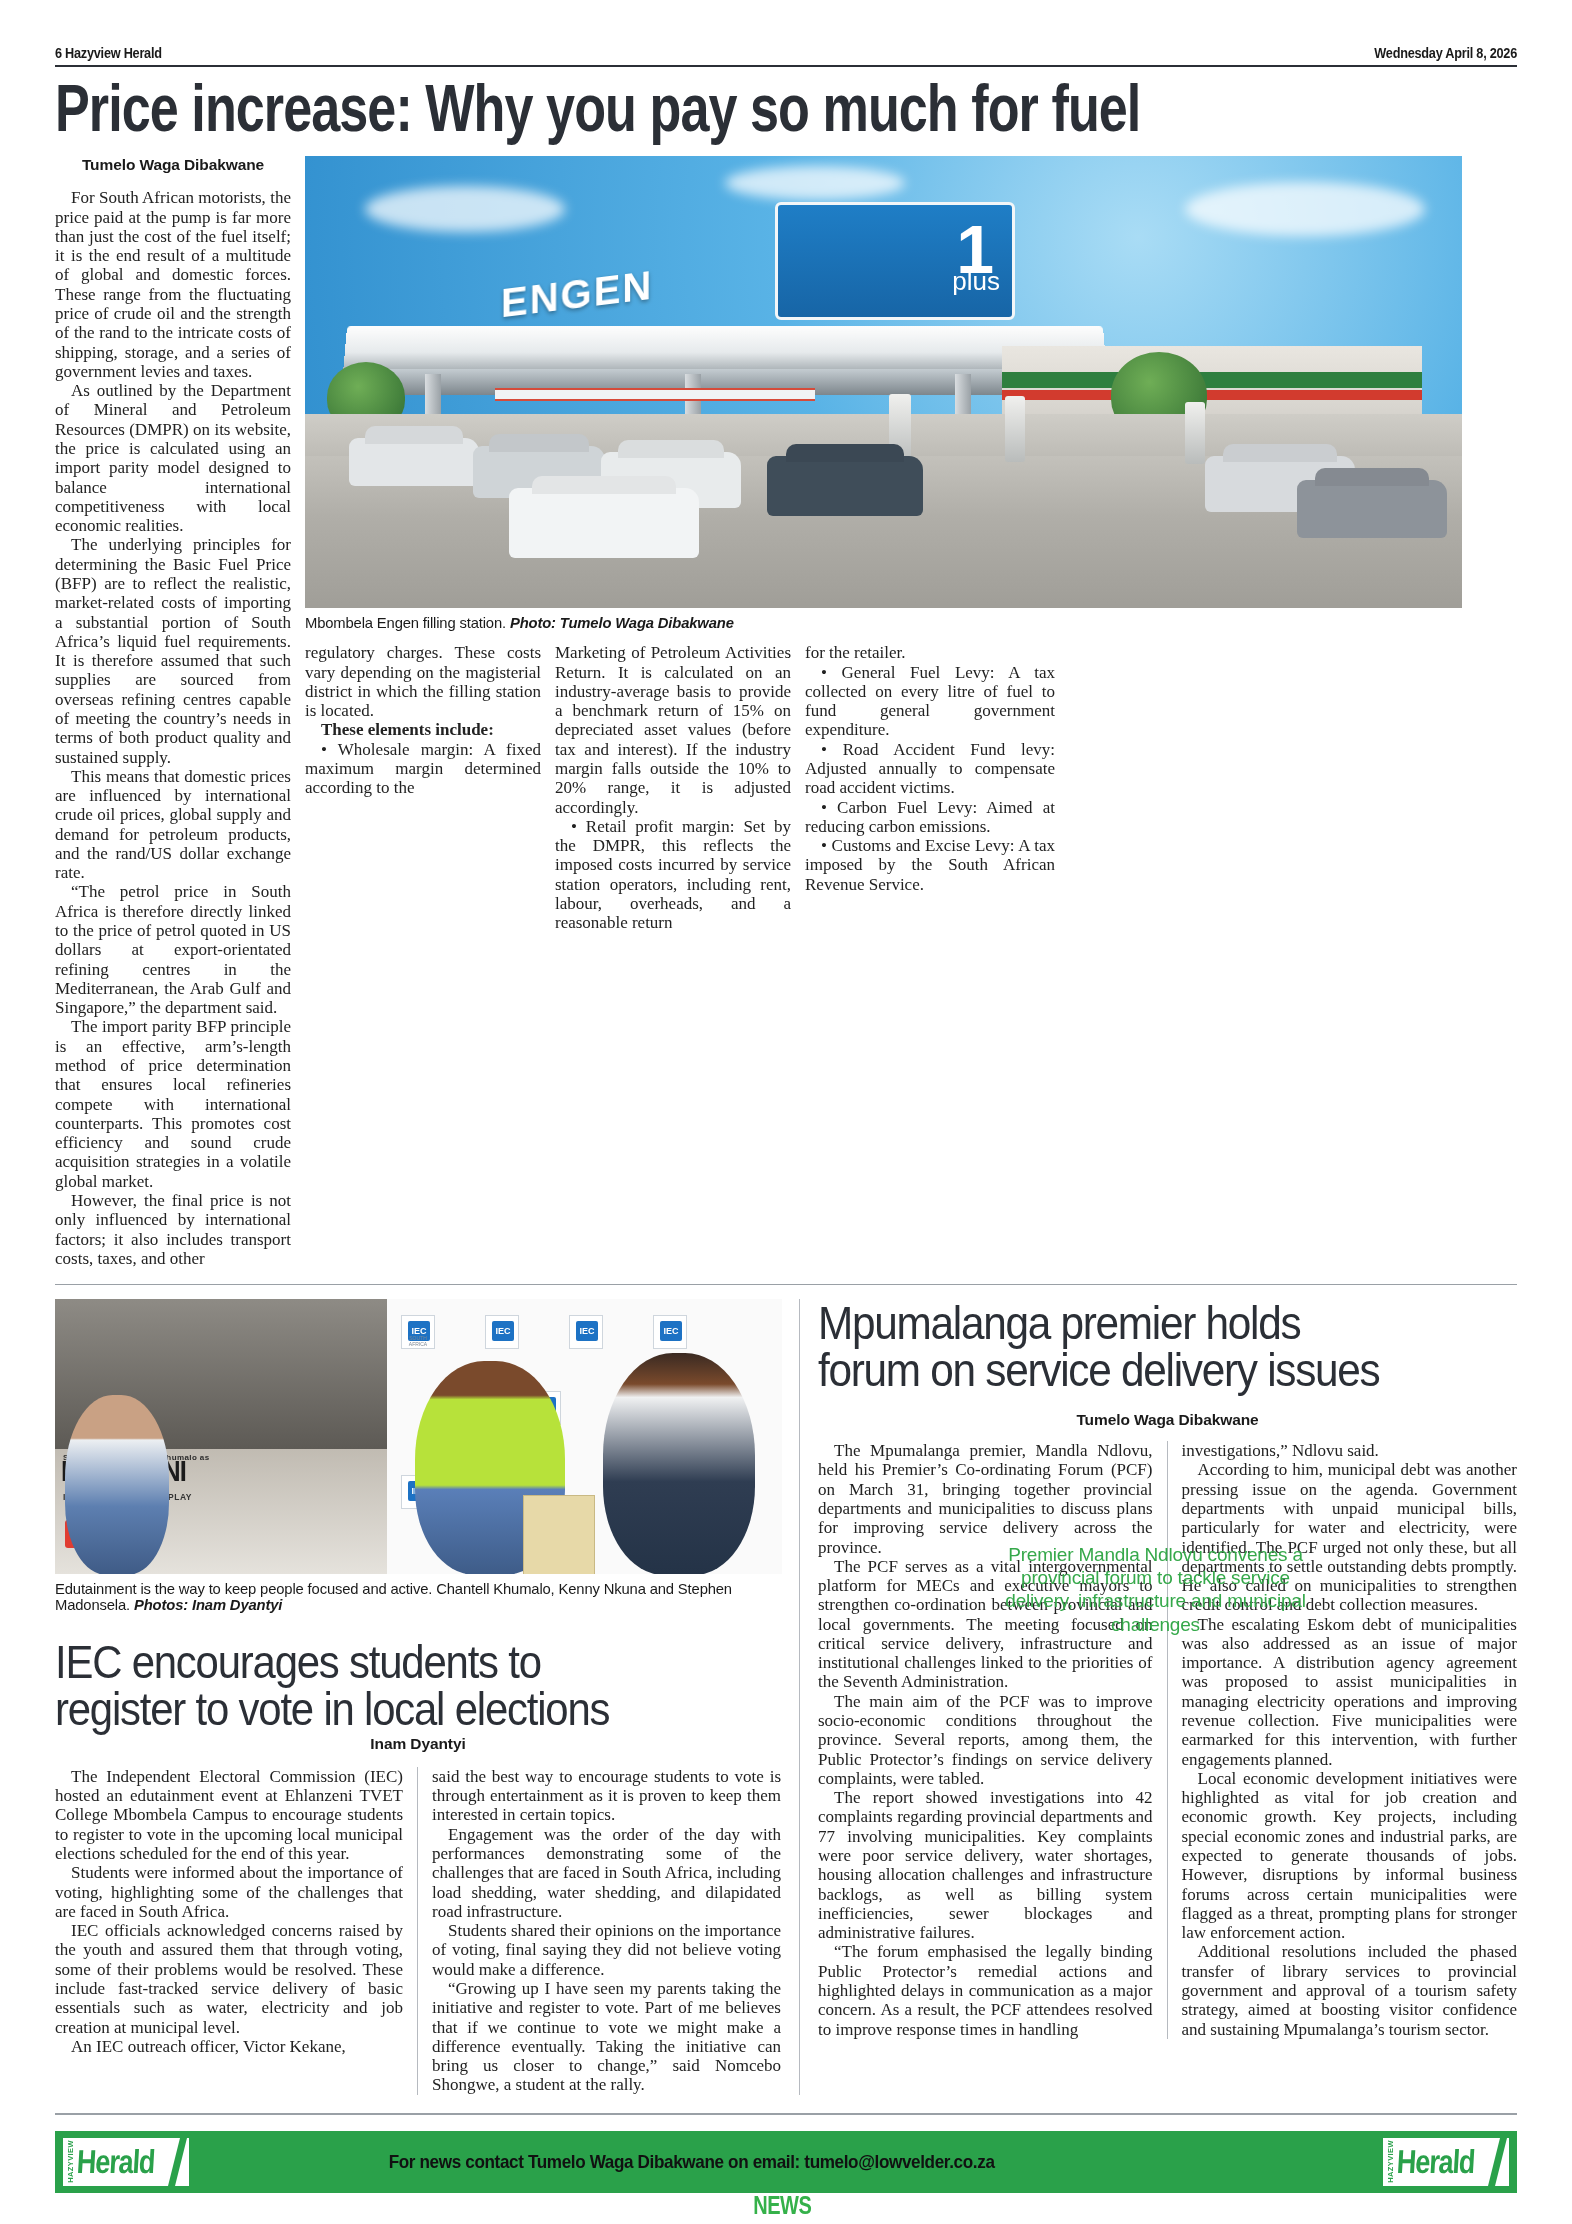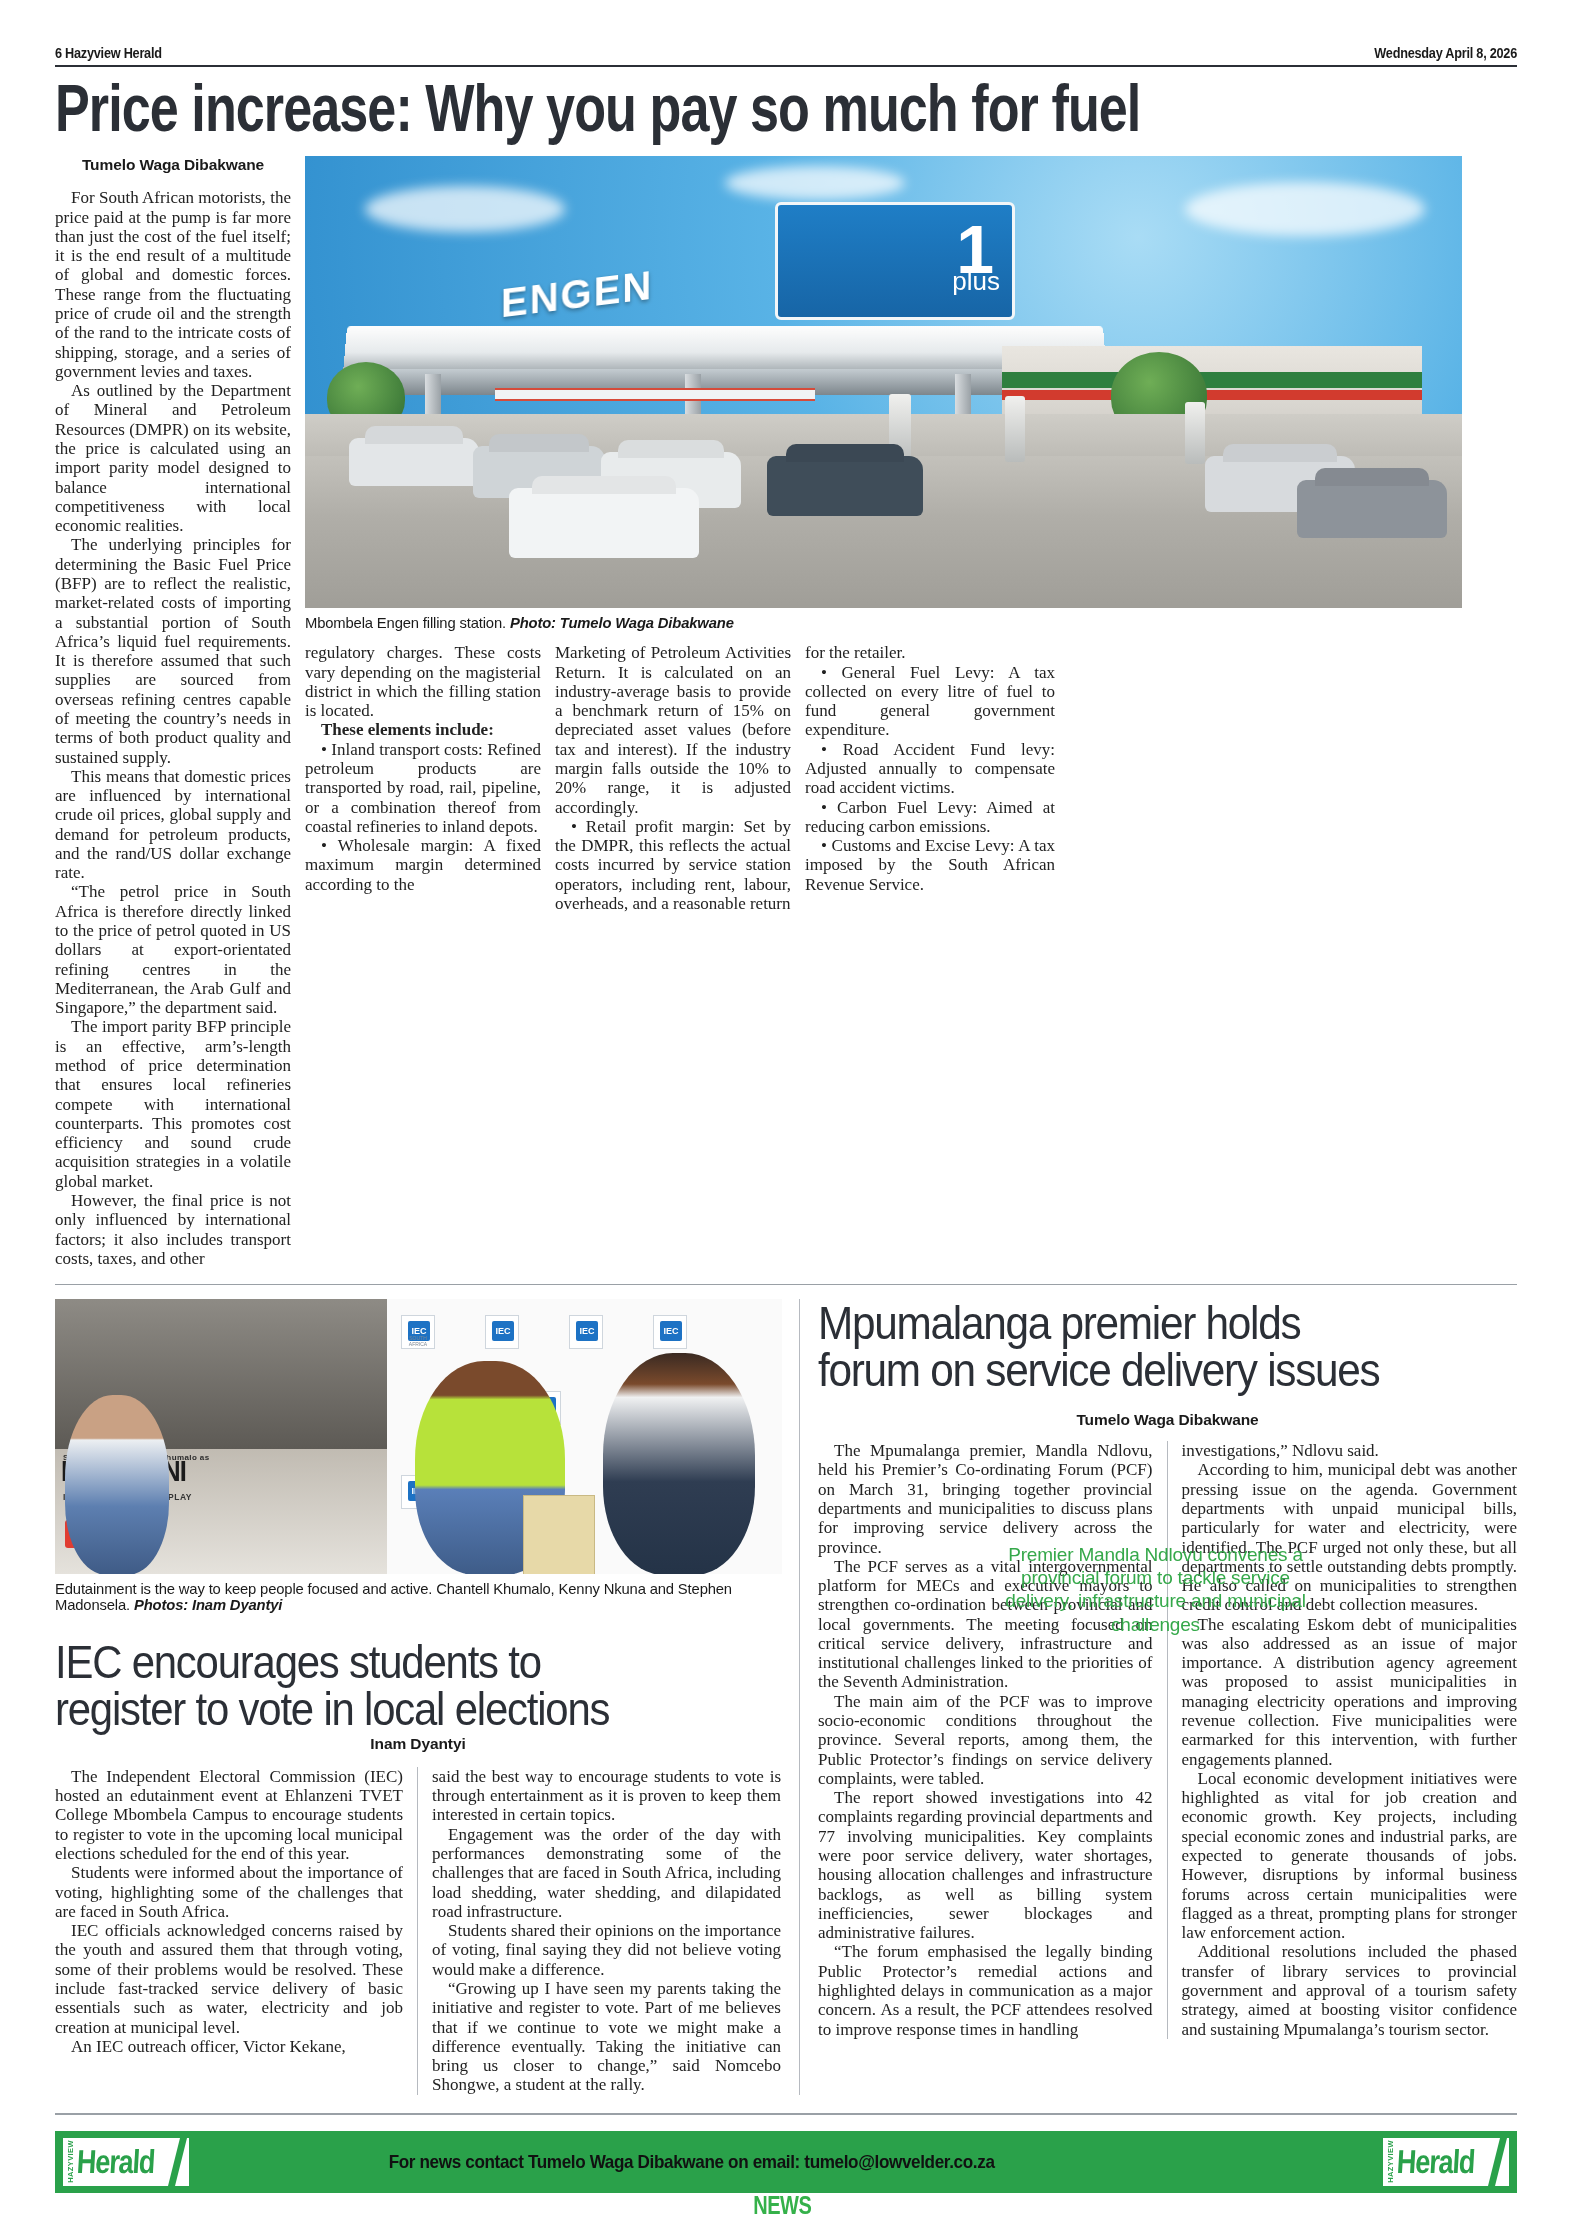--- a/index.html
+++ b/index.html
@@ -308,26 +308,25 @@
       </div>
       <div class="caption">
         <span>Mbombela Engen filling station.</span>
         <i>Photo: Tumelo Waga Dibakwane</i>
       </div>
 
       <div class="art1-lower">
         <div class="c4">
           <p class="body noind">regulatory charges. These costs vary depending on the magisterial district in which the filling station is located.</p>
           <p class="body" style="font-weight:700">These elements include:</p>
-          <p class="body">• Inland transport costs: Refined petroleum products are transported by road, rail, pipeline, or a combination thereof from coastal refineries to inland depots.</p>
           <p class="body">• Wholesale margin: A fixed maximum margin determined according to the</p>
         </div>
         <div class="c4">
           <p class="body noind">Marketing of Petroleum Activities Return. It is calculated on an industry-average basis to provide a benchmark return of 15% on depreciated asset values (before tax and interest). If the industry margin falls outside the 10% to 20% range, it is adjusted accordingly.</p>
-          <p class="body">• Retail profit margin: Set by the DMPR, this reflects the actual costs incurred by service station operators, including rent, labour, overheads, and a reasonable return</p>
+          <p class="body">• Retail profit margin: Set by the DMPR, this reflects the imposed costs incurred by service station operators, including rent, labour, overheads, and a reasonable return</p>
         </div>
         <div class="c4">
           <p class="body noind">for the retailer.</p>
           <p class="body">• General Fuel Levy: A tax collected on every litre of fuel to fund general government expenditure.</p>
           <p class="body">• Road Accident Fund levy: Adjusted annually to compensate road accident victims.</p>
           <p class="body">• Carbon Fuel Levy: Aimed at reducing carbon emissions.</p>
           <p class="body">• Customs and Excise Levy: A tax imposed by the South African Revenue Service.</p>
         </div>
       </div>
     </div>

